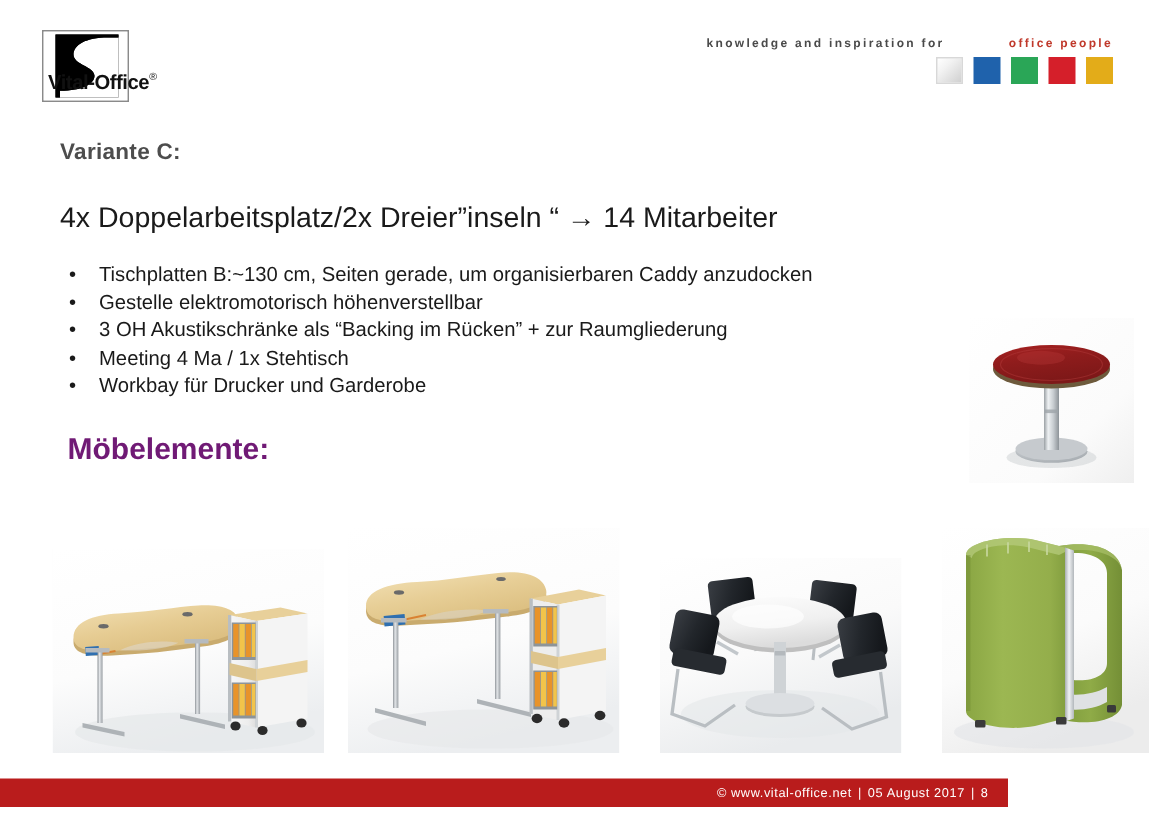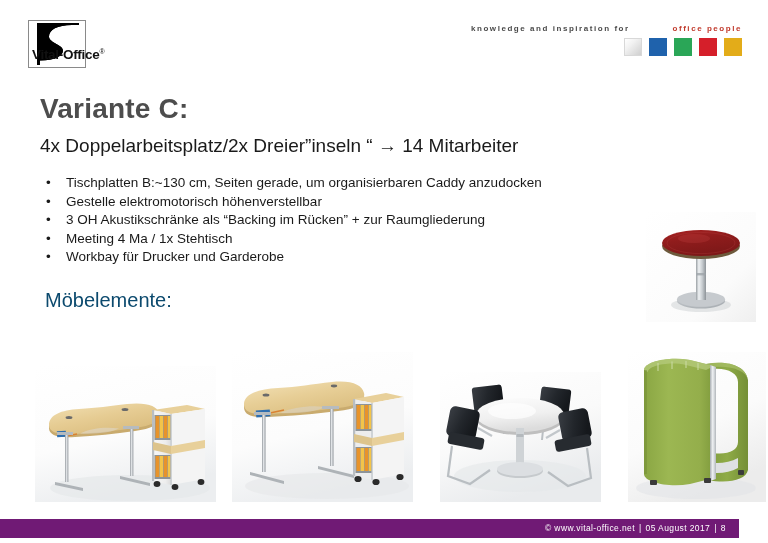--- a/index.html
+++ b/index.html
@@ -32,59 +32,59 @@
   }
   .tagline .accent{color:#c0392b;margin-left:39px;}
 
   .swatches{position:absolute;right:26px;top:38px;display:flex;gap:7px;}
   .swatch{width:18px;height:18px;}
   .sw-white{background:linear-gradient(135deg,#ffffff 0%,#f2f2f2 35%,#cfcfcf 100%);border:1px solid #d8d8d8;box-sizing:border-box;}
 
   
   .title{
     position:absolute;left:40px;top:93px;
-    font-size:28px;font-weight:bold;color:#4d4d4d;
+    font-size:15px;font-weight:bold;color:#4d4d4d;
     letter-spacing:0.2px;
   }
   .subtitle{
     position:absolute;left:40px;top:135px;
     font-size:19px;color:#1a1a1a;white-space:nowrap;
   }
   .bullets{
     position:absolute;left:40px;top:174px;
     margin:0;padding:0;list-style:none;
   }
   .bullets li{
     font-size:13.5px;color:#1a1a1a;
     line-height:18.5px;
     position:relative;padding-left:26px;white-space:nowrap;
   }
   .bullets li .dot{
     position:absolute;left:6px;top:0;font-size:13.5px;color:#1a1a1a;
   }
   .section-title{
     position:absolute;left:45px;top:289px;
-    font-size:20px;font-weight:normal;color:#0c4a6e;
+    font-size:20px;font-weight:bold;color:#701a75;
   }
 
   
   .pic{position:absolute;background:#fdfdfd;overflow:hidden;}
 
   .pic-stand{left:646px;top:212px;width:110px;height:110px;}
   .pic-desk1{left:35px;top:366px;width:181px;height:136px;}
   .pic-desk2{left:232px;top:352px;width:181px;height:150px;}
   .pic-meet{left:440px;top:372px;width:161px;height:130px;}
   .pic-bay{left:628px;top:352px;width:138px;height:150px;}
 
   .pic svg{display:block;width:100%;height:100%;}
 
   
   .footer{
-    position:absolute;left:0;top:519px;width:739px;height:19px;
-    background:#701a75;
+    position:absolute;left:0;top:519px;width:672px;height:19px;
+    background:#b91c1c;
   }
   .footer-text{
     position:absolute;right:13px;top:4px;
     color:#ffffff;font-size:8.5px;letter-spacing:0.4px;white-space:nowrap;
   }
   .footer-text .sep{color:#ffffff;padding:0 4px;}
 </style>
 </head>
 <body>
 

